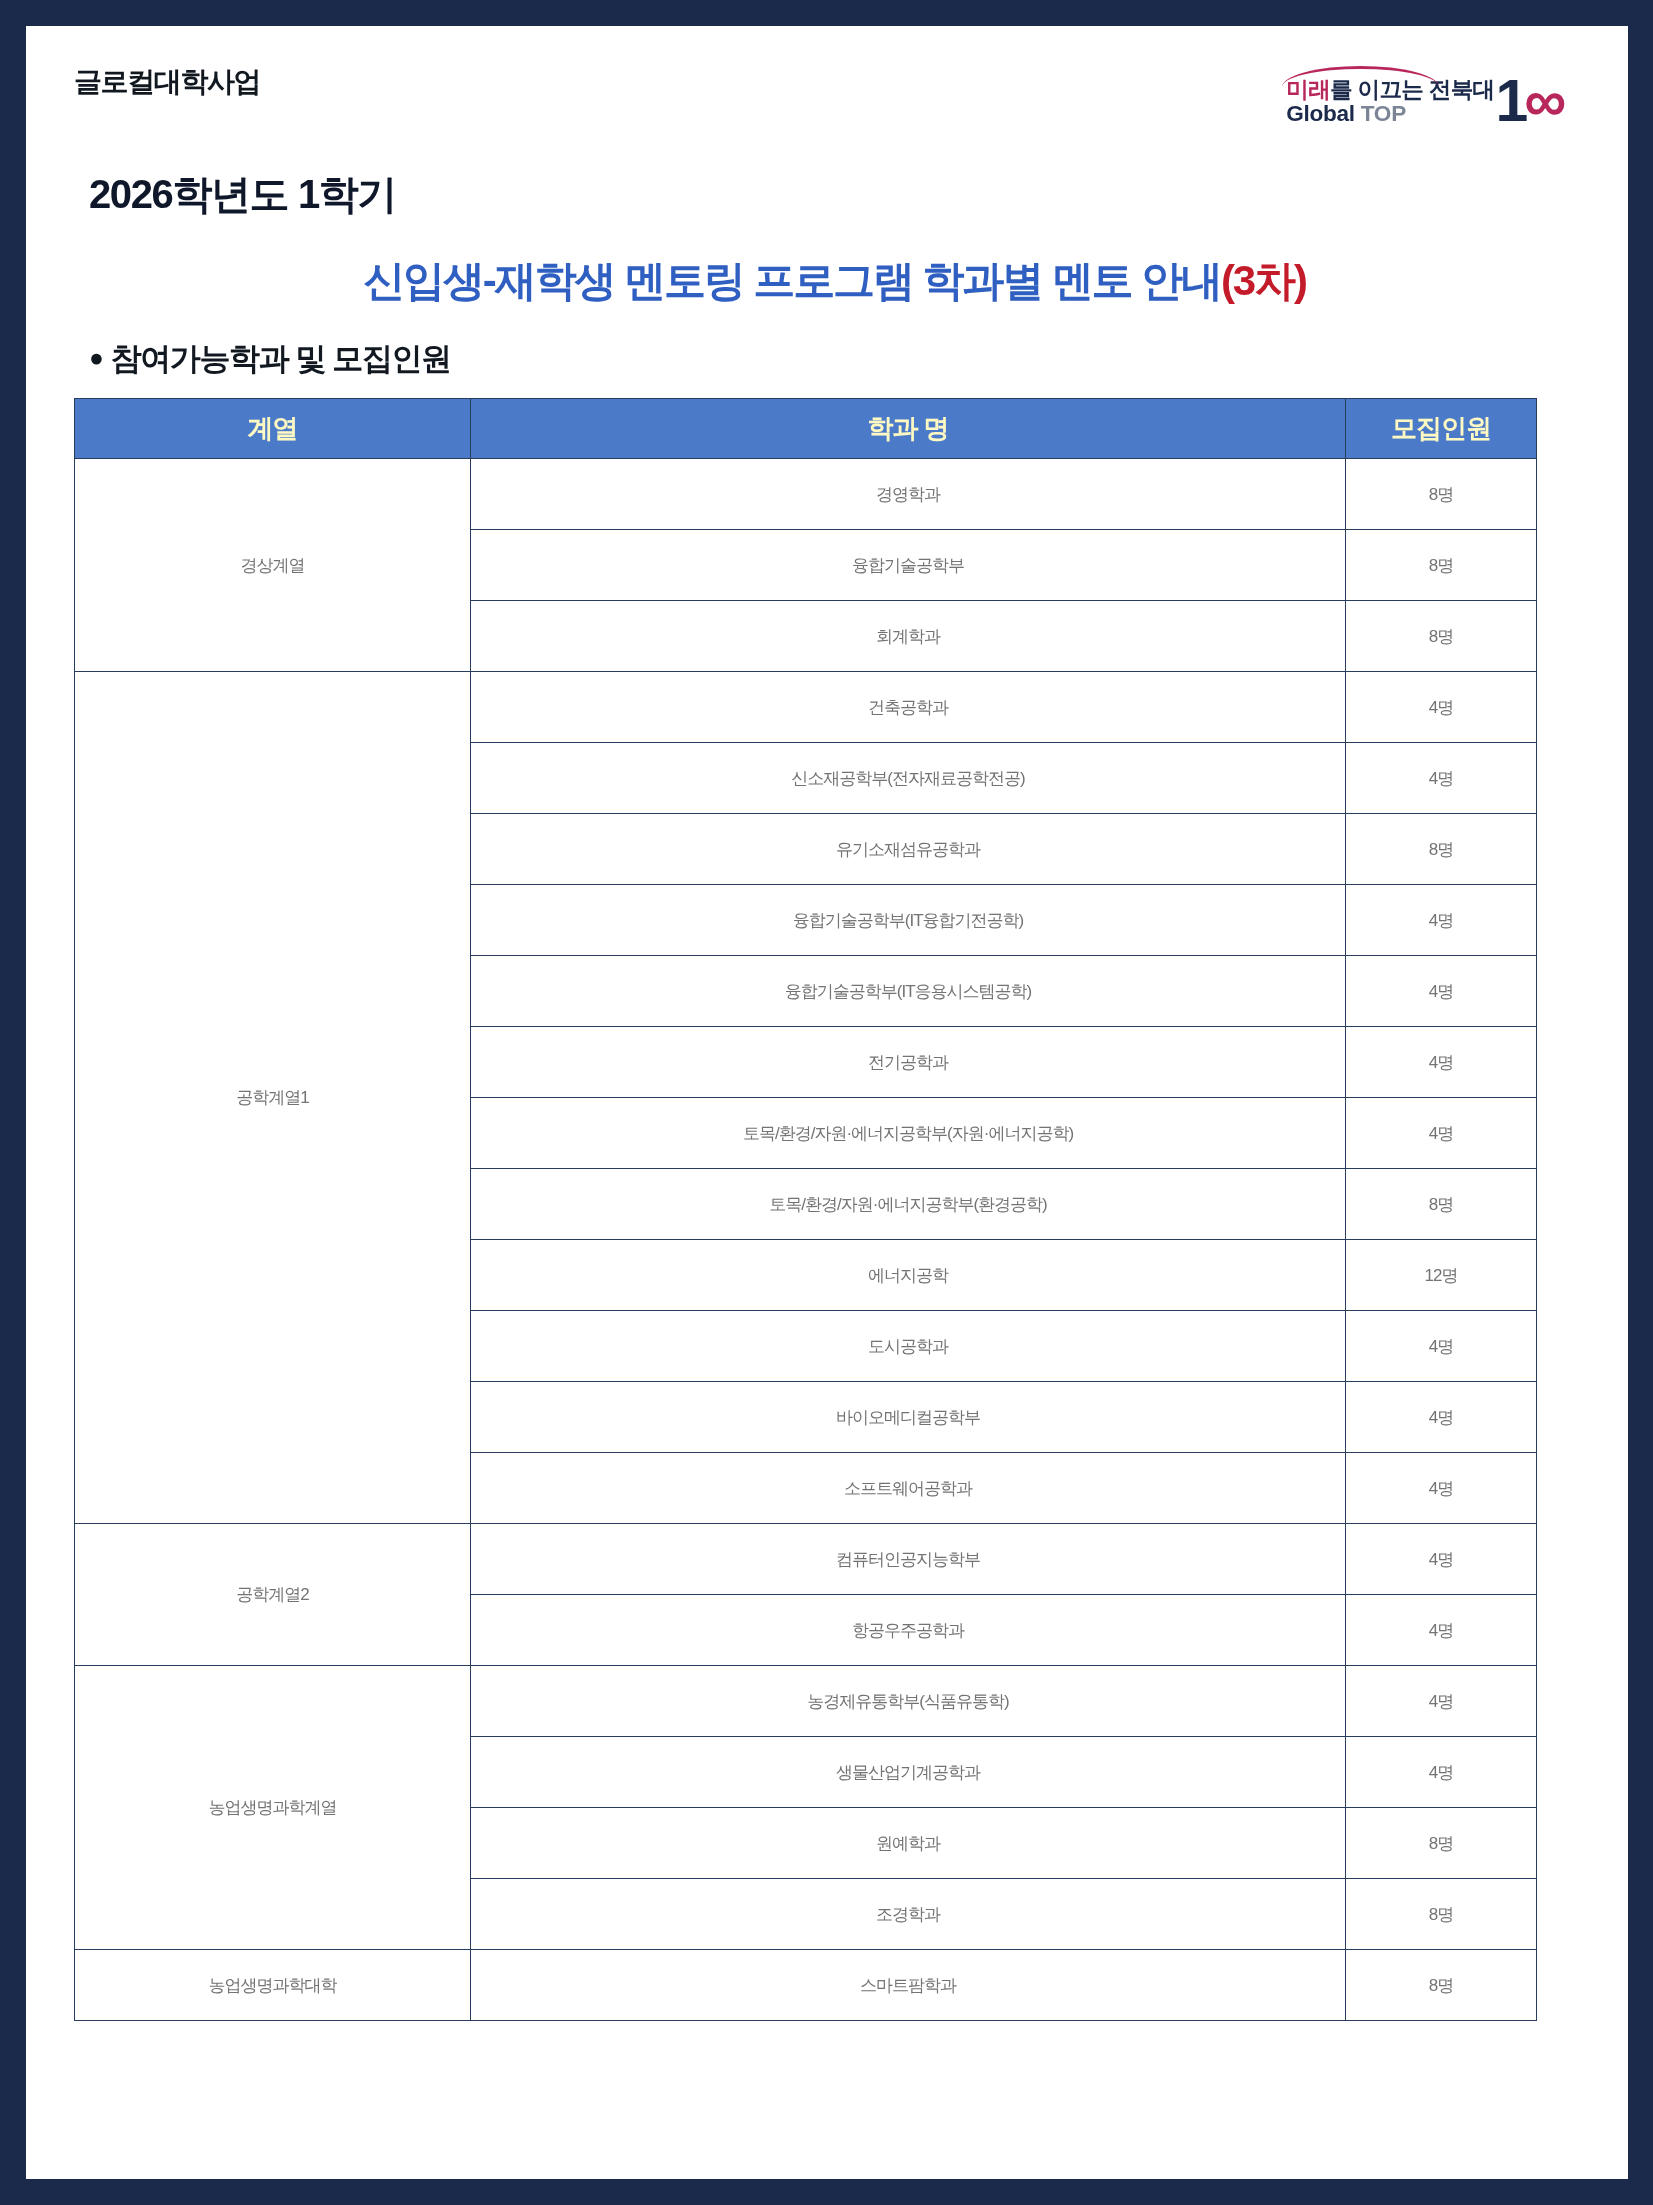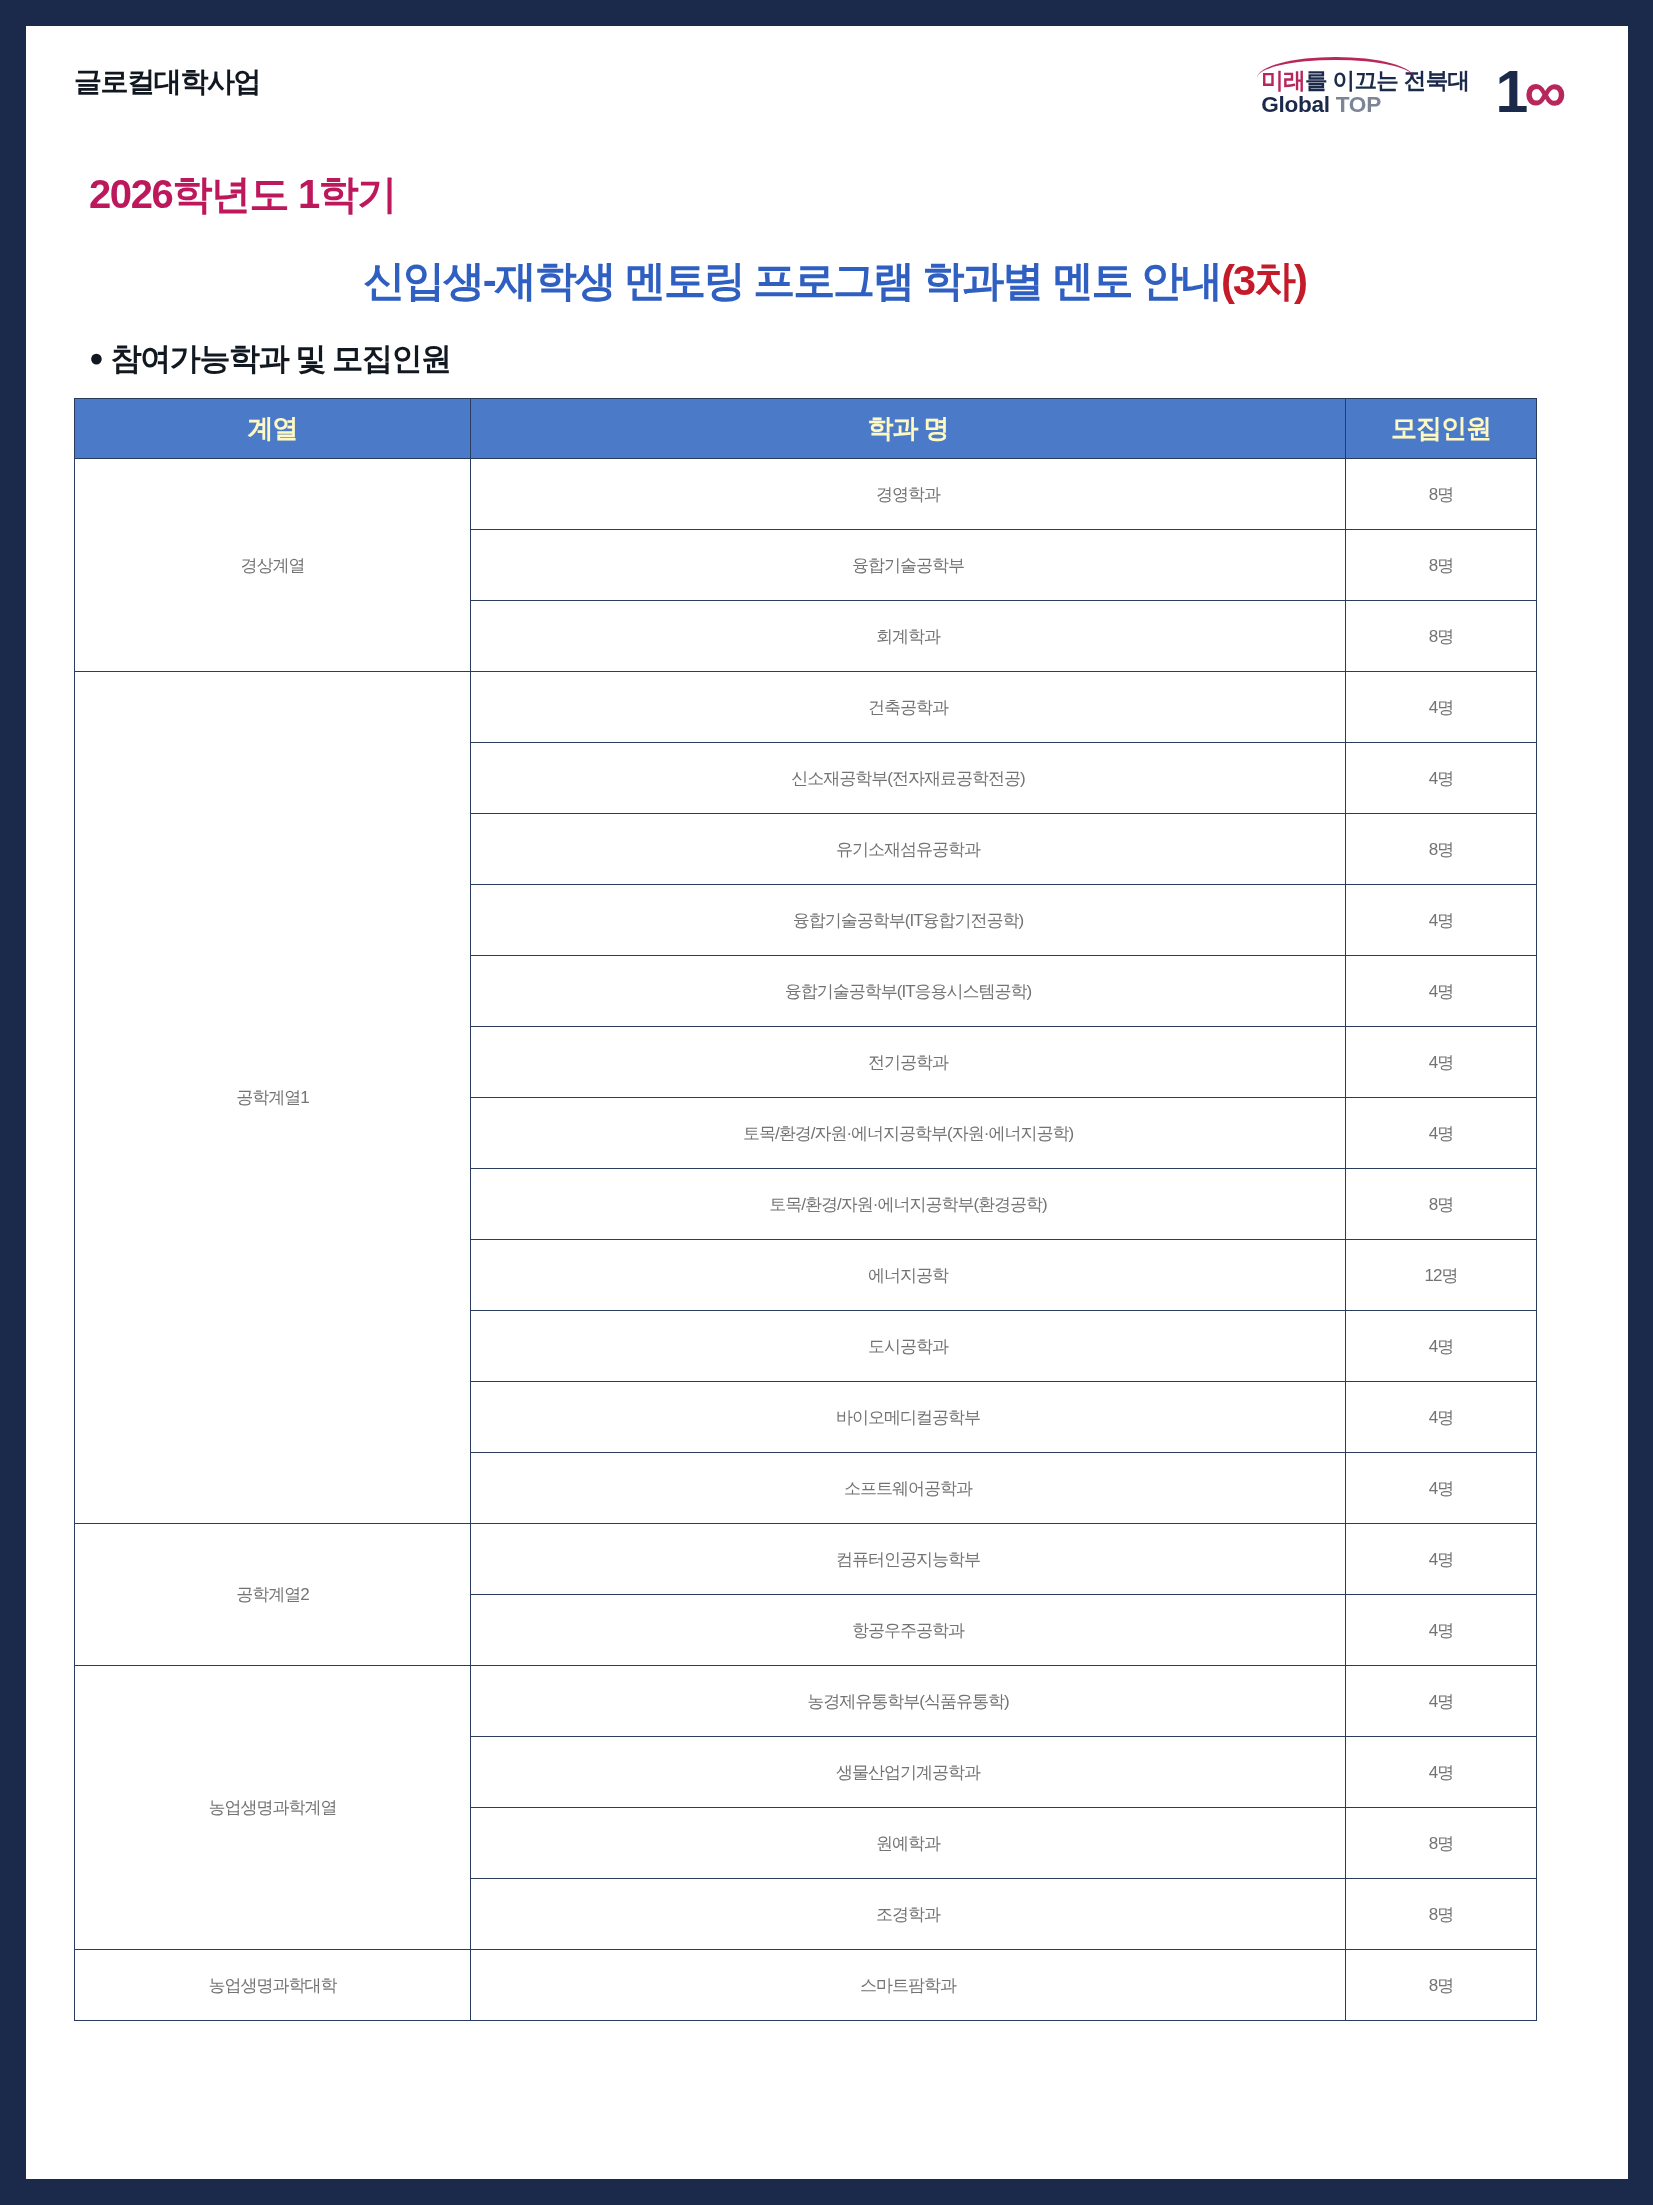--- a/index.html
+++ b/index.html
@@ -40,23 +40,23 @@
     font-size: 28px;
     font-weight: 800;
     color: #111820;
     letter-spacing: -1.4px;
     line-height: 1;
     margin-top: 5.5px;
   }
   .logo {
     display: flex;
     align-items: center;
-    gap: 26px;
+    gap: 1px;
     margin-right: 20.5px;
-    margin-top: 4px;
+    margin-top: 13px;
   }
   .logo-left {
     display: flex;
     flex-direction: column;
     align-items: flex-start;
     line-height: 1.05;
   }
   .logo-line1 {
     font-size: 22.6px;
     font-weight: 800;
@@ -93,21 +93,21 @@
     border-right-color: transparent;
     border-bottom-color: transparent;
     margin-top: -12.3px;
     margin-left: -4.1px;
   }
   
   .title-block { margin-top: 23px; padding-left: 15px; }
   .title-1 {
     font-size: 40px;
     font-weight: 800;
-    color: #be185d;
+    color: #0f172a;
     letter-spacing: -1.4px;
   }
   .title-2 {
     margin-top: 31px;
     font-size: 42px;
     font-weight: 800;
     color: #2f5fc0;
     letter-spacing: -2.1px;
     white-space: nowrap;
     text-align: center;

